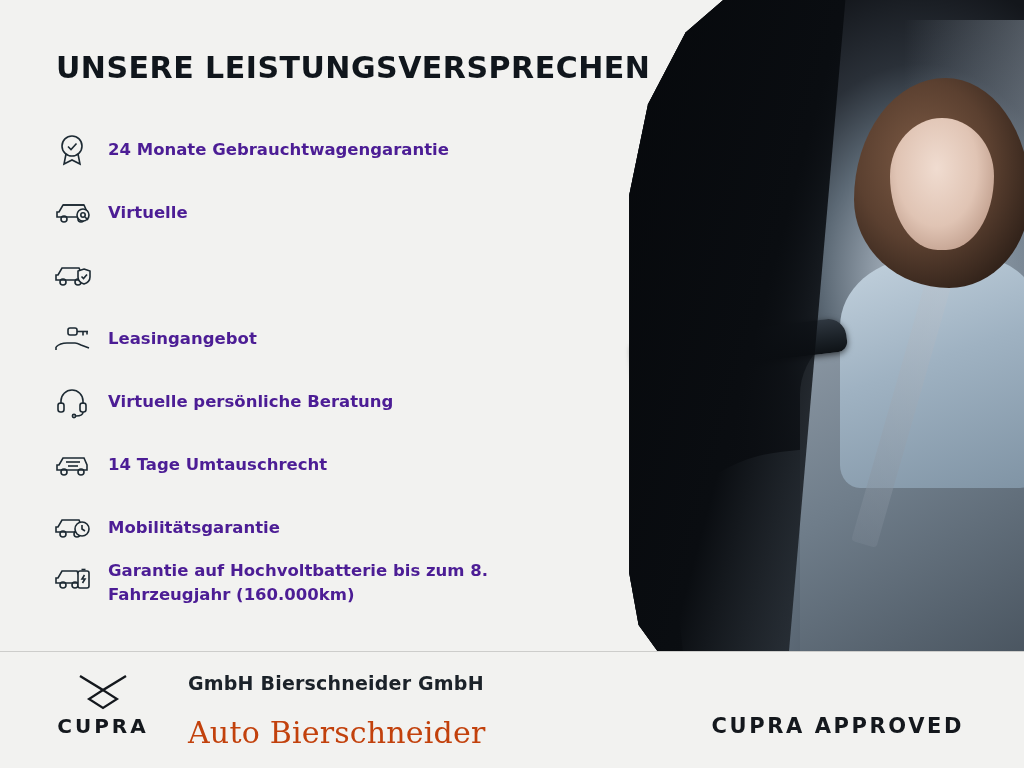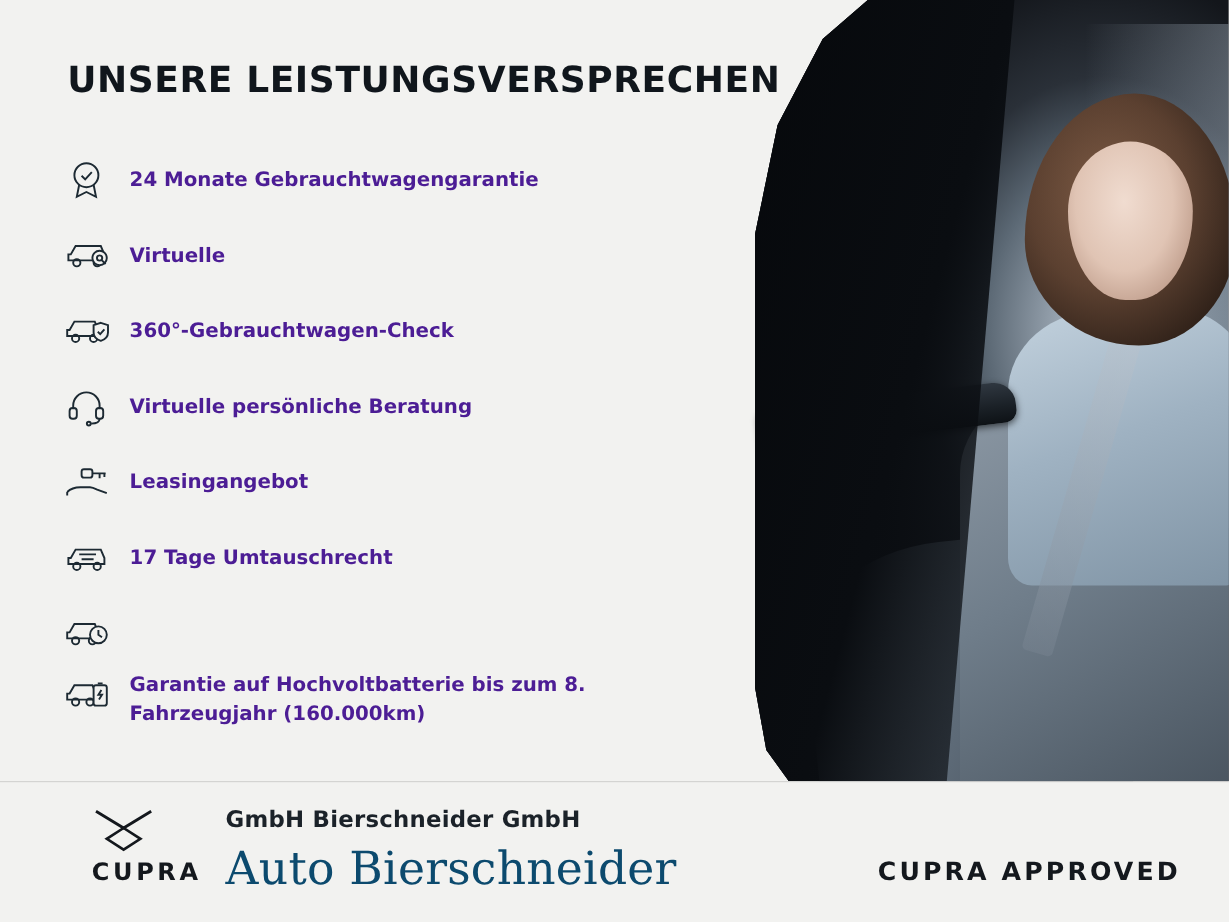--- a/index.html
+++ b/index.html
@@ -213,44 +213,43 @@
     width: 130px;
     text-align: center;
     color: #14181d;
   }
   .cupra-word {
     font-size: 20px;
     font-weight: bold;
     letter-spacing: 3px;
     margin-top: 2px;
     font-family: "DejaVu Sans", sans-serif;
-    text-align: right;
   }
   .dealer {
     position: absolute;
     left: 188px;
     top: 672px;
     color: #1b2229;
   }
   .dealer-line1 {
     font-size: 19px;
     font-weight: bold;
     letter-spacing: 0.2px;
     font-family: "DejaVu Sans", sans-serif;
   }
   .dealer-line2 {
-    font-size: 38px;
-    margin-top: 8px;
+    font-size: 30px;
+    margin-top: 21px;
     letter-spacing: 0.2px;
     font-family: "DejaVu Serif", serif;
-    color: #0c4a6e;
+    color: #c2410c;
   }
   .approved {
     position: absolute;
-    right: 40px;
+    right: 60px;
     top: 714px;
     font-size: 21px;
     font-weight: bold;
     letter-spacing: 2.6px;
     color: #14181d;
     font-family: "DejaVu Sans", sans-serif;
     margin-left: 40px;
   }
 </style>
 </head>
@@ -306,73 +305,73 @@
     <div class="benefit">
       <span class="icon">
         <svg width="42" height="40" viewBox="0 0 42 40" fill="none" stroke="#1d2a33" stroke-width="1.6">
           <path d="M4 24h26v-5l-3-7H10l-4 7H4z"></path>
           <circle cx="11" cy="26" r="3"></circle>
           <circle cx="26" cy="26" r="3"></circle>
           <path d="M32 13l6 2v6c0 4-3 6-6 7-3-1-6-3-6-7v-6z" fill="#f2f2f0"></path>
           <path d="M29.5 20.5l2 2 3.5-4"></path>
         </svg>
       </span>
-      <span class="label">360°-Gebrauchtwagen-Check</span>
+    </div>
+
+    <div class="benefit">
+      <span class="icon">
+        <svg width="42" height="40" viewBox="0 0 42 40" fill="none" stroke="#1d2a33" stroke-width="1.6">
+          <path d="M4 28c3-3 7-4 11-4h8c2 0 4 1 6 2l8 3"></path>
+          <path d="M4 28v3"></path>
+          <rect x="16" y="9" width="9" height="7" rx="2"></rect>
+          <path d="M25 12.5h11"></path>
+          <path d="M31 12.5v4"></path>
+          <path d="M35 12.5v3"></path>
+        </svg>
+      </span>
+      <span class="label">Leasingangebot</span>
     </div>
 
     <div class="benefit">
       <span class="icon">
         <svg width="40" height="40" viewBox="0 0 40 40" fill="none" stroke="#1d2a33" stroke-width="1.6">
           <path d="M9 22v-3a11 11 0 0122 0v3"></path>
           <rect x="6" y="21" width="6" height="9" rx="2.5"></rect>
           <rect x="28" y="21" width="6" height="9" rx="2.5"></rect>
           <path d="M31 30c0 3-3 4-7 4"></path>
           <circle cx="22" cy="34" r="1.6"></circle>
         </svg>
       </span>
       <span class="label">Virtuelle persönliche Beratung</span>
     </div>
 
     <div class="benefit">
       <span class="icon">
         <svg width="42" height="40" viewBox="0 0 42 40" fill="none" stroke="#1d2a33" stroke-width="1.6">
-          <path d="M4 28c3-3 7-4 11-4h8c2 0 4 1 6 2l8 3"></path>
-          <path d="M4 28v3"></path>
-          <rect x="16" y="9" width="9" height="7" rx="2"></rect>
-          <path d="M25 12.5h11"></path>
-          <path d="M31 12.5v4"></path>
-          <path d="M35 12.5v3"></path>
-        </svg>
-      </span>
-      <span class="label">Leasingangebot</span>
-    </div>
-
-    <div class="benefit">
-      <span class="icon">
-        <svg width="42" height="40" viewBox="0 0 42 40" fill="none" stroke="#1d2a33" stroke-width="1.6">
           <path d="M5 25h30v-5l-3-7H11l-4 7H5z"></path>
           <circle cx="12" cy="27" r="3"></circle>
           <circle cx="29" cy="27" r="3"></circle>
           <path d="M14 17h14"></path>
           <path d="M16 21h10"></path>
         </svg>
       </span>
-      <span class="label">17 Tage Umtauschrecht</span>
+      <span class="label">14 Tage Umtauschrecht</span>
     </div>
 
     <div class="benefit">
       <span class="icon">
         <svg width="42" height="40" viewBox="0 0 42 40" fill="none" stroke="#1d2a33" stroke-width="1.6">
           <path d="M4 24h26v-5l-3-7H10l-4 7H4z"></path>
           <circle cx="11" cy="26" r="3"></circle>
           <circle cx="25" cy="26" r="3"></circle>
           <circle cx="30" cy="21" r="7" fill="#f2f2f0"></circle>
           <path d="M30 17v4l3 2"></path>
         </svg>
       </span>
+      <span class="label">Mobilitätsgarantie</span>
     </div>
 
     <div class="benefit tall">
       <span class="icon">
         <svg width="42" height="40" viewBox="0 0 42 40" fill="none" stroke="#1d2a33" stroke-width="1.6">
           <path d="M4 24h24v-5l-3-7H10l-4 7H4z"></path>
           <circle cx="11" cy="26" r="3"></circle>
           <circle cx="23" cy="26" r="3"></circle>
           <rect x="26" y="12" width="11" height="17" rx="2" fill="#f2f2f0"></rect>
           <path d="M29.5 10.5h4"></path>

